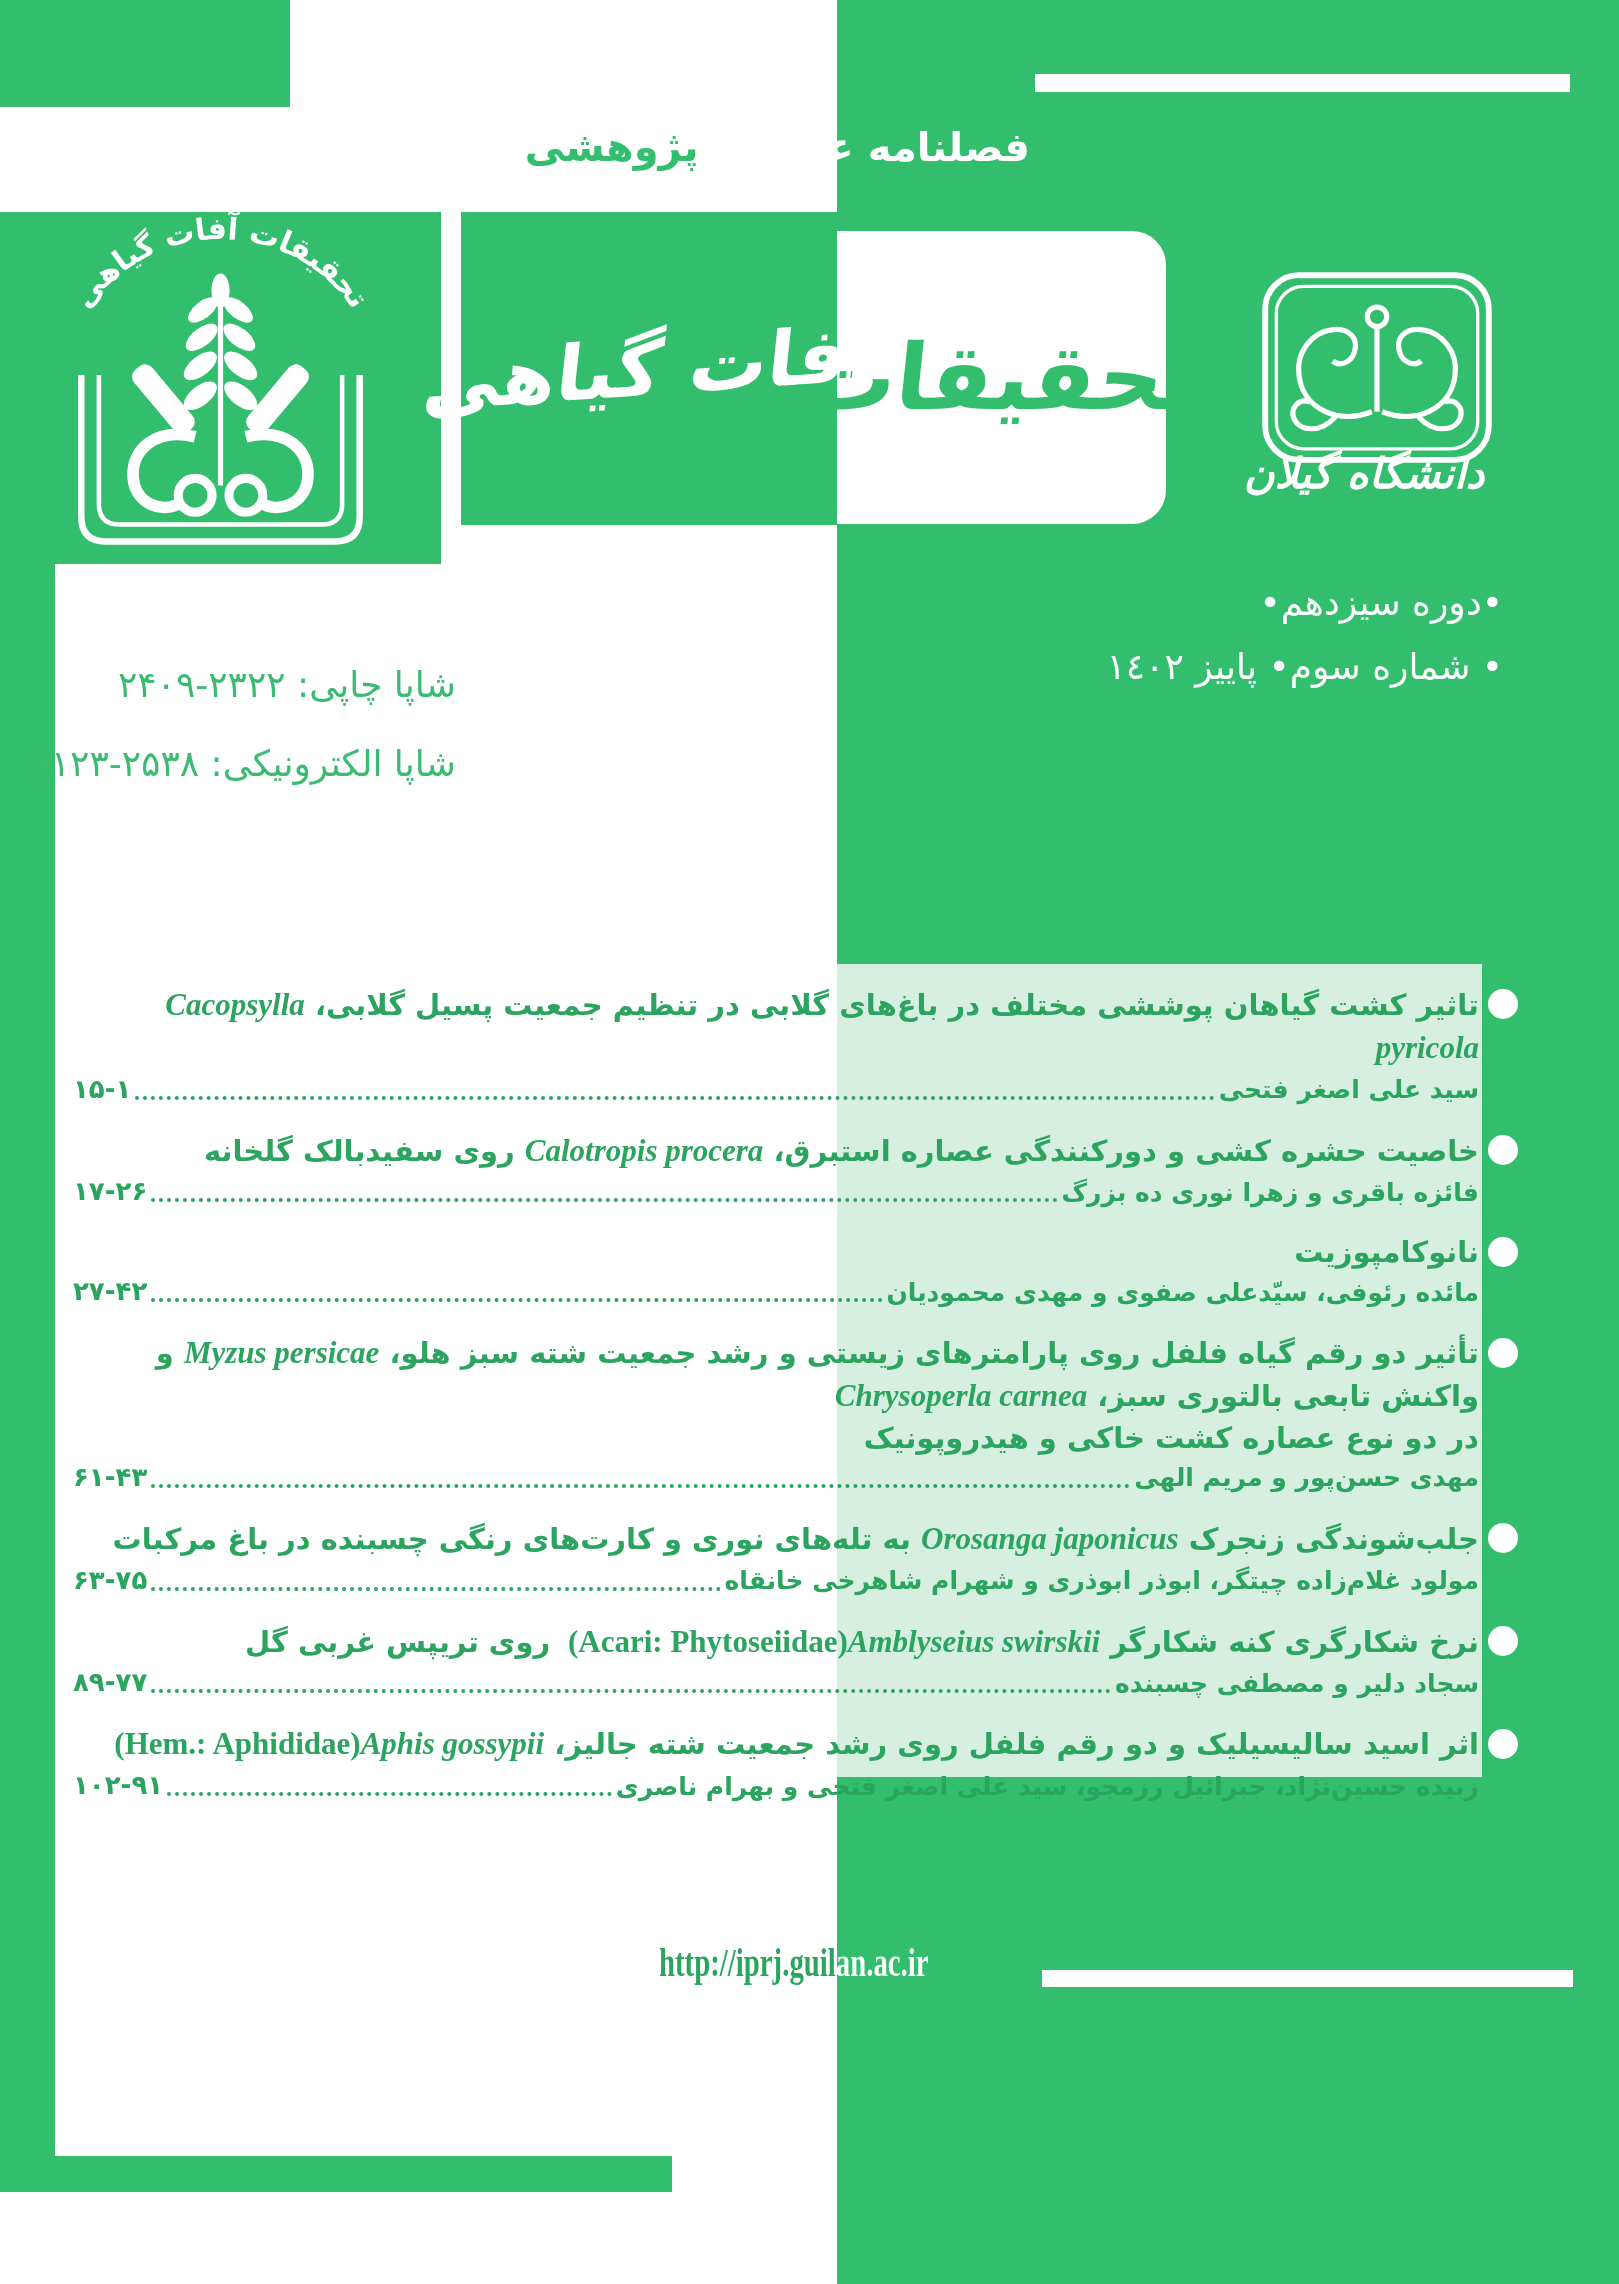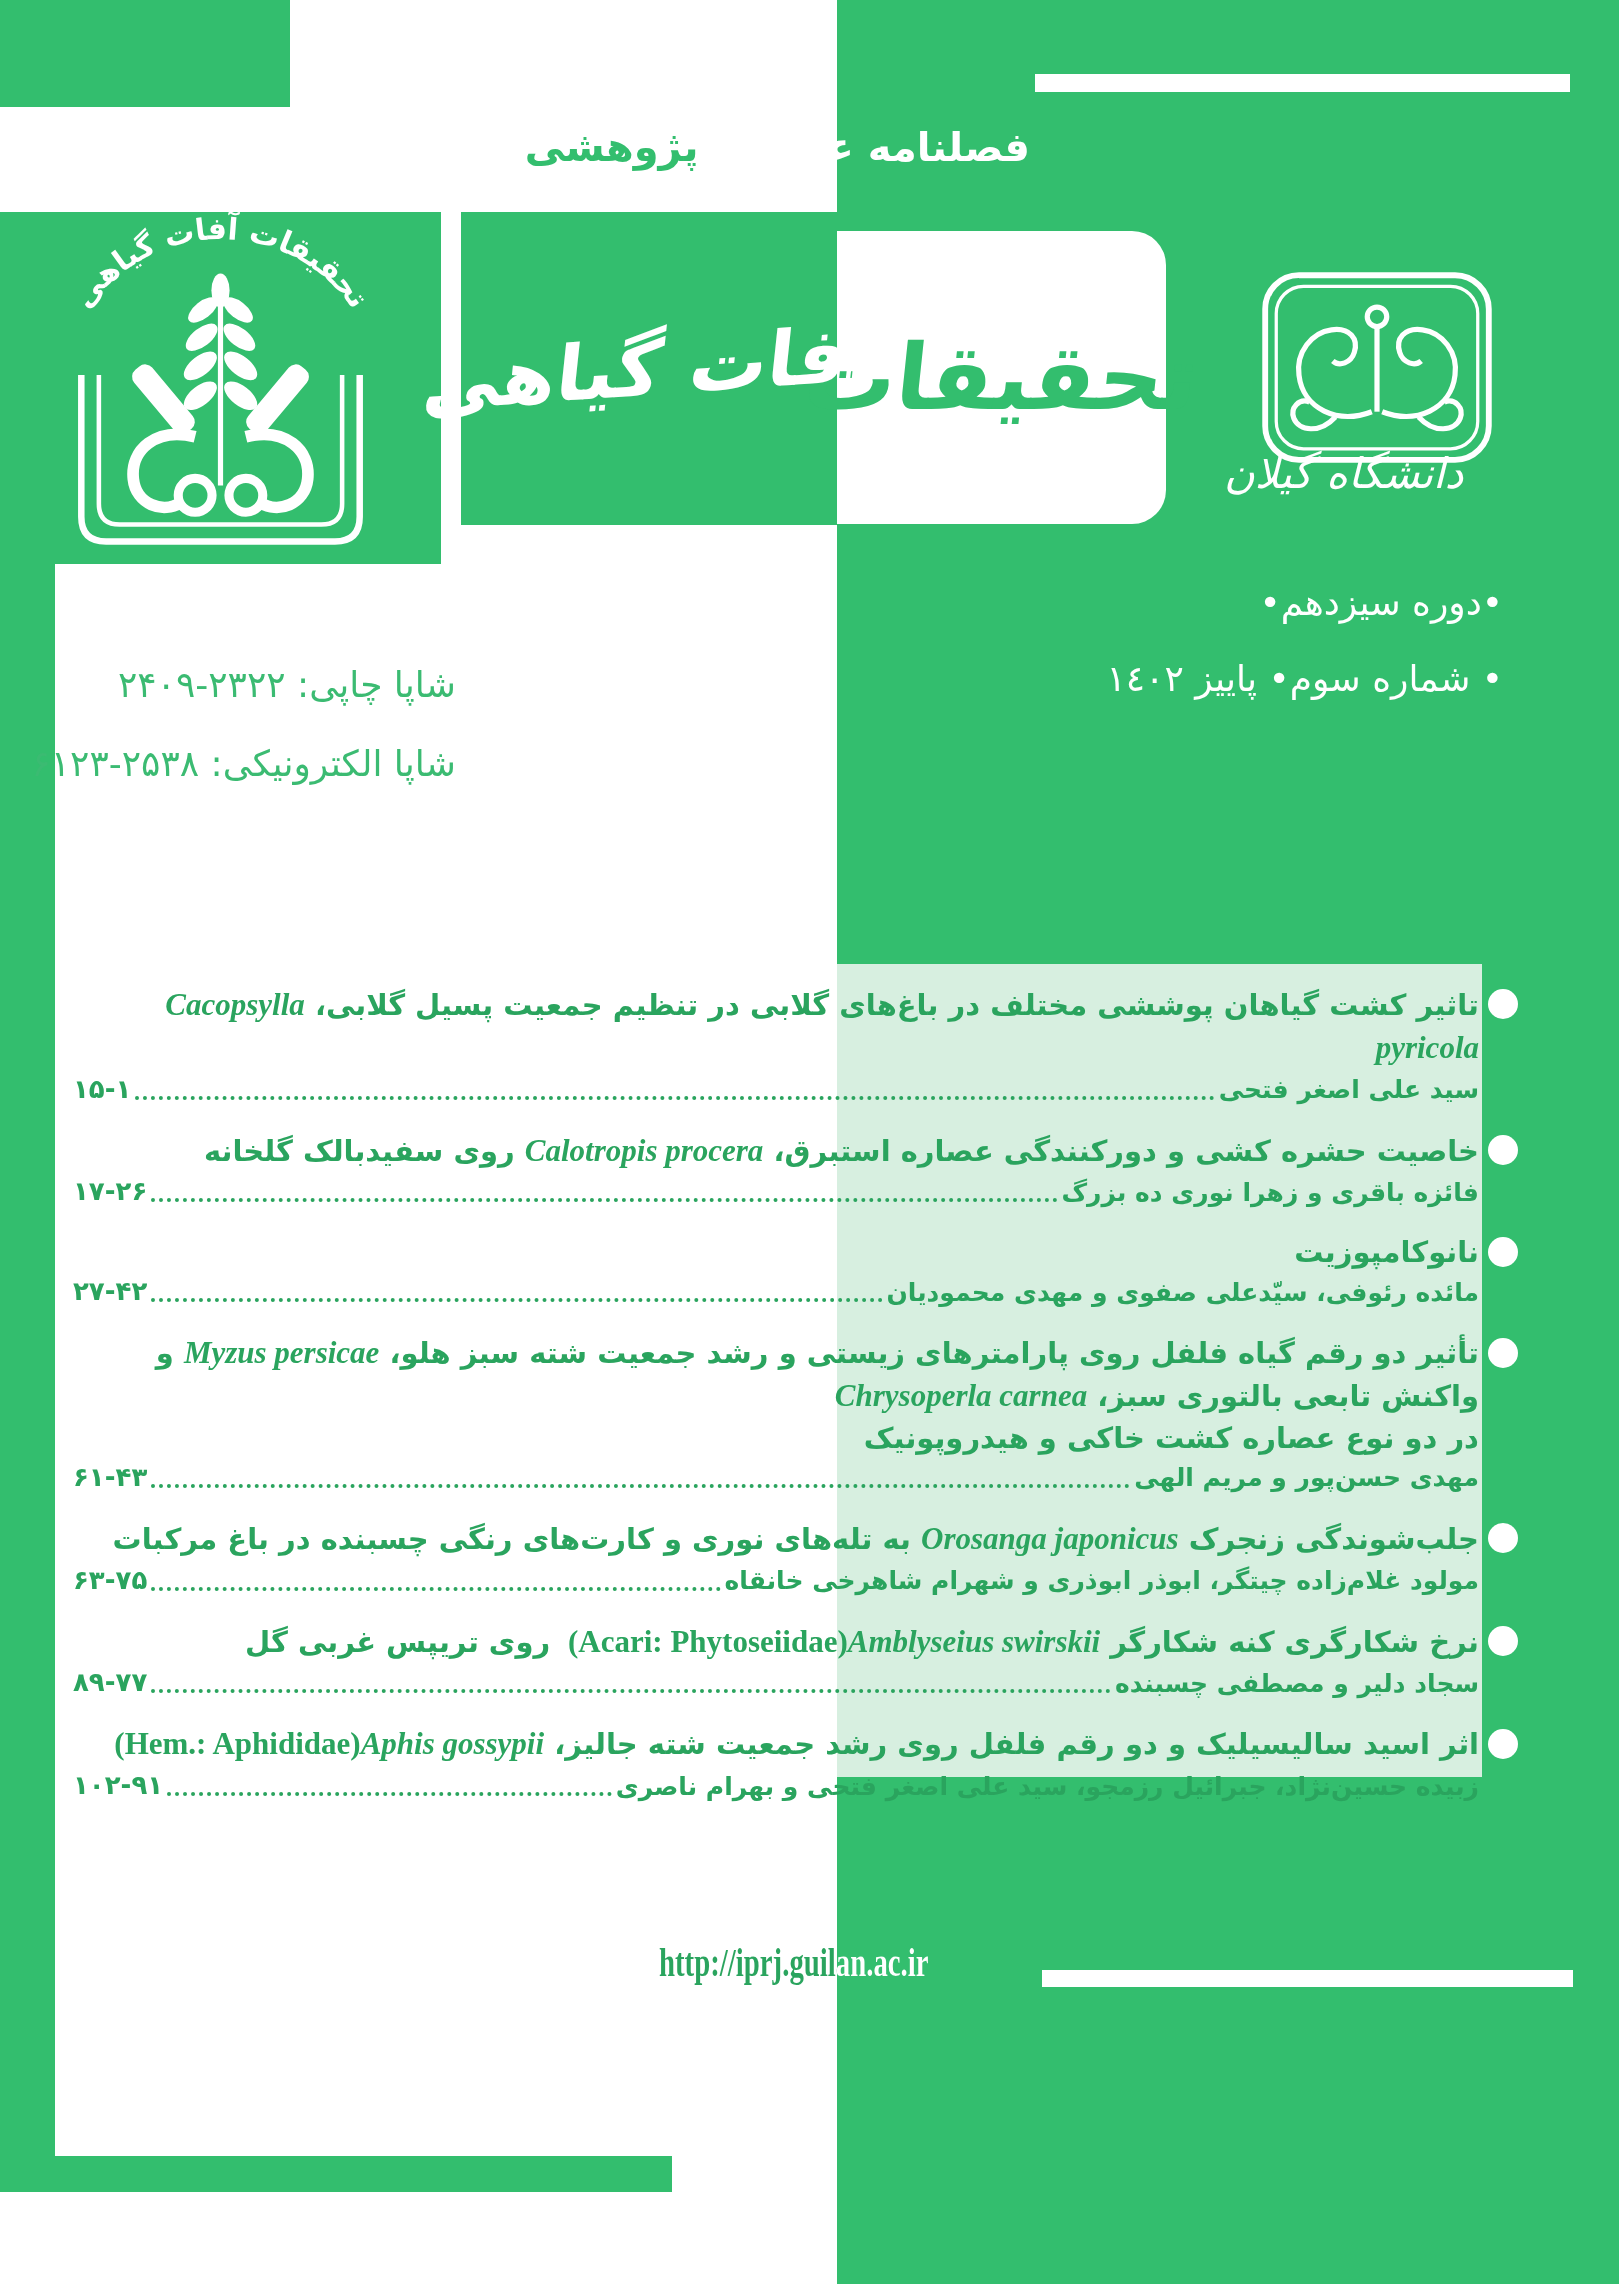--- a/index.html
+++ b/index.html
@@ -33,26 +33,26 @@
   .banner .on-white{color:var(--green)}
   
   .tahqiqat{position:absolute;left:837px;top:231px;width:329px;height:293px;
             display:flex;align-items:center;justify-content:center;
             color:var(--green);font-size:91px;font-weight:bold;transform:skew(-6deg);white-space:nowrap}
   .afat{position:absolute;left:461px;top:212px;width:376px;height:313px;
         display:flex;align-items:center;justify-content:center;
         color:#fff;font-size:77px;font-weight:bold;transform:skew(-10deg) rotate(-4deg);white-space:nowrap}
   .emblem-svg{position:absolute;left:0;top:212px}
   .guilan-svg{position:absolute;left:1260px;top:270px}
-  .guilan-caption{position:absolute;left:1224px;top:449px;width:280px;text-align:left;
-                  color:#fff;font-size:42px;font-weight:normal;font-style:italic}
+  .guilan-caption{position:absolute;left:1224px;top:449px;width:280px;text-align:center;
+                  color:#fff;font-size:42px;font-weight:bold;font-style:italic}
   
   .issue-info{position:absolute;top:585px;right:116px;direction:rtl;text-align:right;color:#fff;
               font-weight:normal;font-size:36px;line-height:1.0;white-space:nowrap}
-  .issue-info .line2{margin-top:40px}
+  .issue-info .line2{margin-top:28px}
   
   .issn{position:absolute;left:75px;top:667px;width:381px;direction:rtl;text-align:right;
         color:var(--green-issn);font-weight:normal;font-size:36px;line-height:1.0;white-space:nowrap}
   .issn .line2{margin-top:43px}
   
   .toc{position:absolute;left:73px;top:984px;width:1445px;direction:rtl;
        display:flex;flex-direction:column;gap:21px;color:var(--green-dark)}
   .entry{position:relative;padding-right:39px}
   .entry .bullet{position:absolute;right:0;top:5.2px;width:30px;height:30px;border-radius:50%;background:#fff}
   .entry .title{font-size:29px;font-weight:bold;line-height:1.38}

